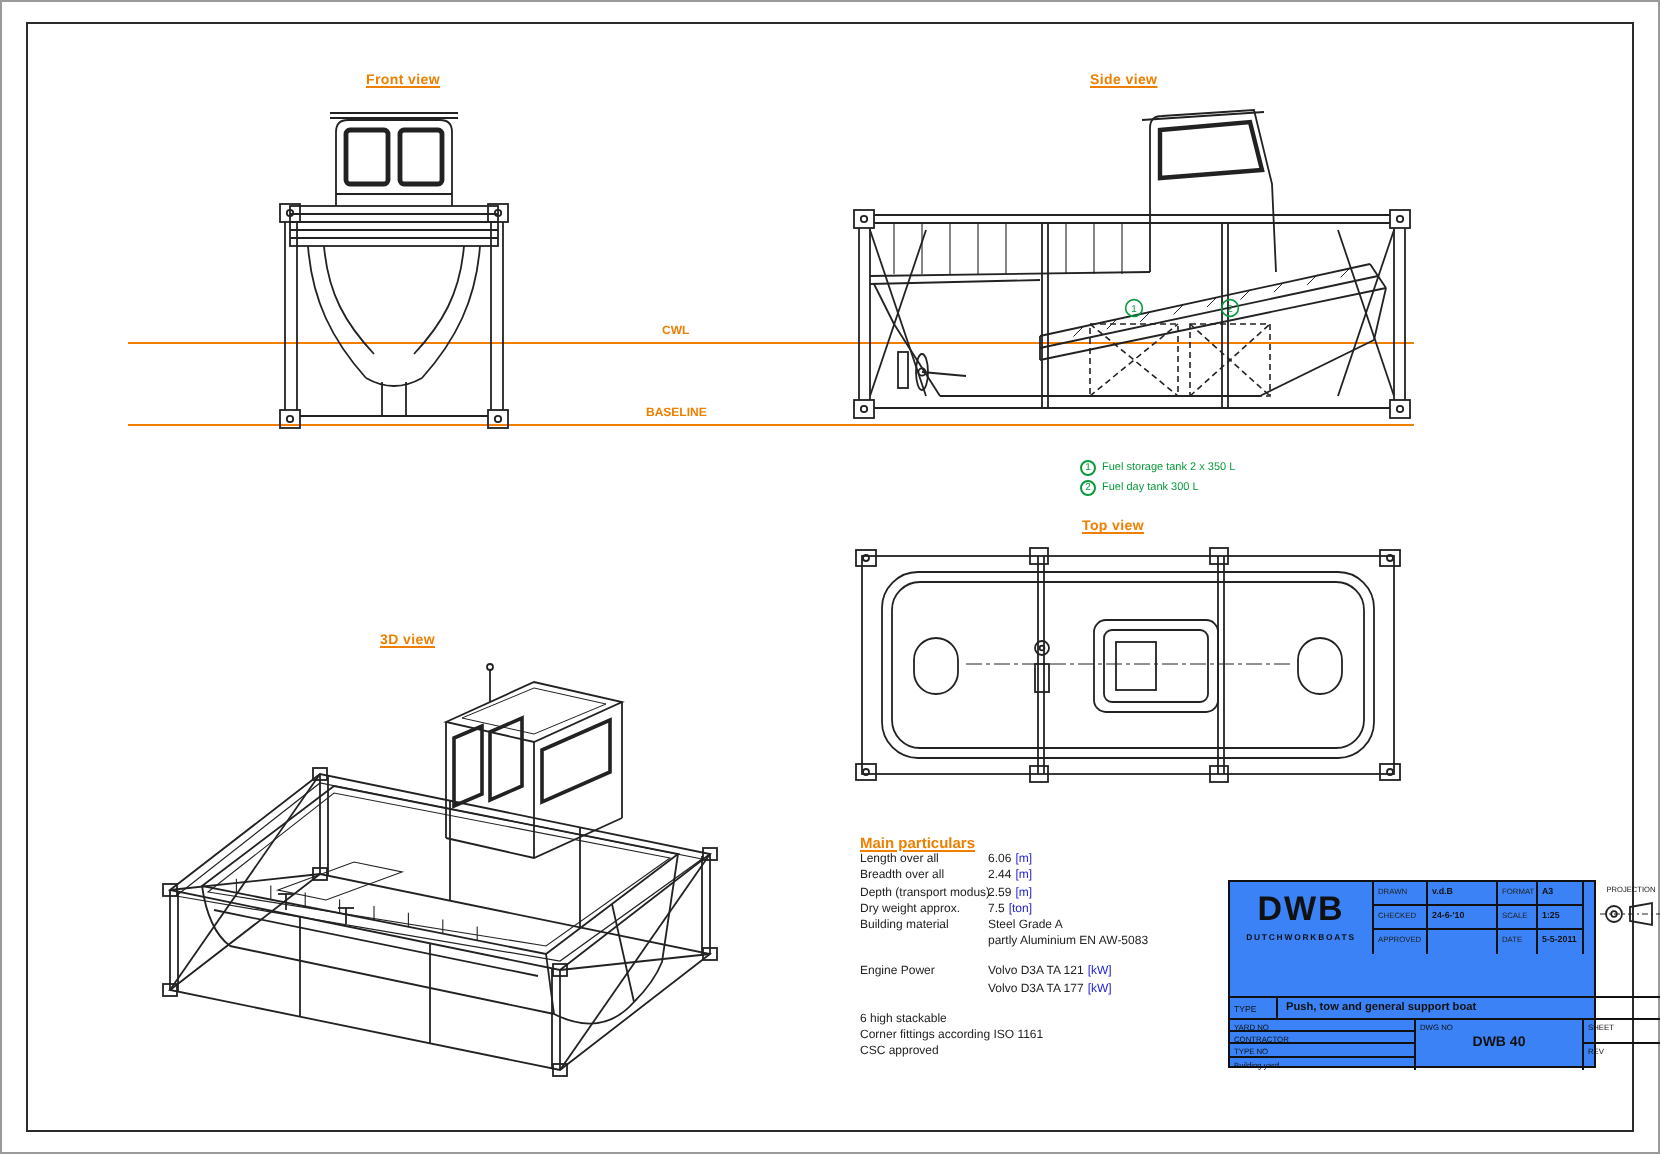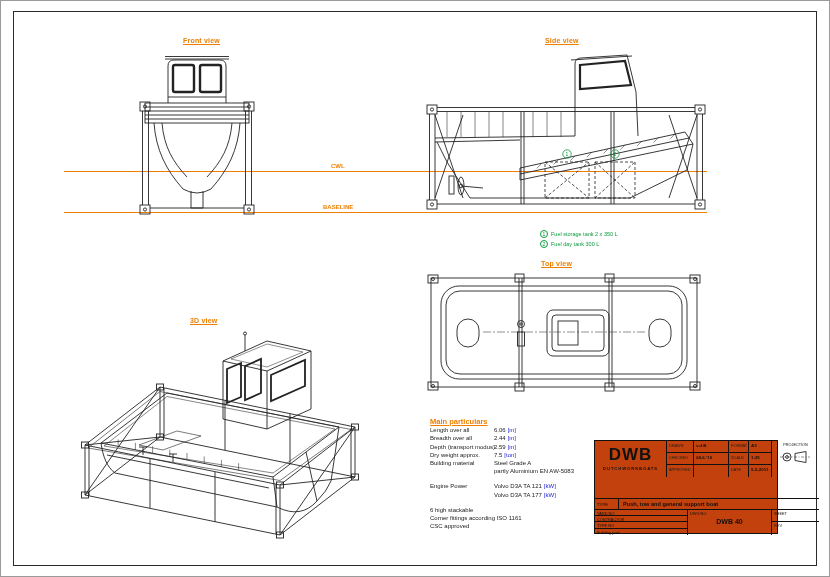--- a/index.html
+++ b/index.html
@@ -12,21 +12,21 @@
   .wline{position:absolute;height:0;border-top:1px solid #ee7f00}
   .wlabel{position:absolute;color:#ee7f00;font-size:6px;font-weight:bold;white-space:nowrap}
   .notes{position:absolute;color:#0a9a3c;font-size:5.5px;line-height:7px}
   .note-row{display:flex;align-items:center;gap:3px;margin-bottom:2px;white-space:nowrap}
   .ncirc{width:8px;height:8px;border:1px solid #0a9a3c;border-radius:50%;font-size:5px;line-height:6.5px;text-align:center;flex:0 0 auto}
   .particulars{position:absolute;font-size:6px;line-height:8.2px;color:#222;white-space:nowrap}
   .p-title{color:#ee7f00;font-weight:bold;font-size:7.5px;text-decoration:underline;margin-bottom:0}
   .p-label{display:inline-block;width:64px}
   .p-unit{color:#2323d6;margin-left:2px}
   .p-gap{margin-top:7px}
-  .tb{position:absolute;left:594px;top:440px;width:184px;height:94px;border:1.1px solid #111;background:#c2410c}
+  .tb{position:absolute;left:614px;top:440px;width:184px;height:94px;border:1.1px solid #111;background:#3b82f6}
   .tb .bx{position:absolute}
   .b-r{border-right:.8px solid #111}.b-b{border-bottom:.8px solid #111}.b-l{border-left:.8px solid #111}.b-t{border-top:.8px solid #111}
   .dwb{font-size:17px;font-weight:800;text-align:center;letter-spacing:1px;margin-top:4px}
   .company{font-size:4.2px;font-weight:bold;text-align:center;letter-spacing:.9px;margin-top:1px}
   .adm-row{display:flex;height:12px}
   .adm-row>div{padding:1.5px 1px 0 2px;overflow:hidden;white-space:nowrap}
   .al{width:27px;font-size:3.9px;color:#222}
   .av{width:35px;font-size:4.4px;font-weight:bold}
   .al2{width:20px;font-size:3.9px;color:#222}
   .av2{width:22px;font-size:4.4px;font-weight:bold}

